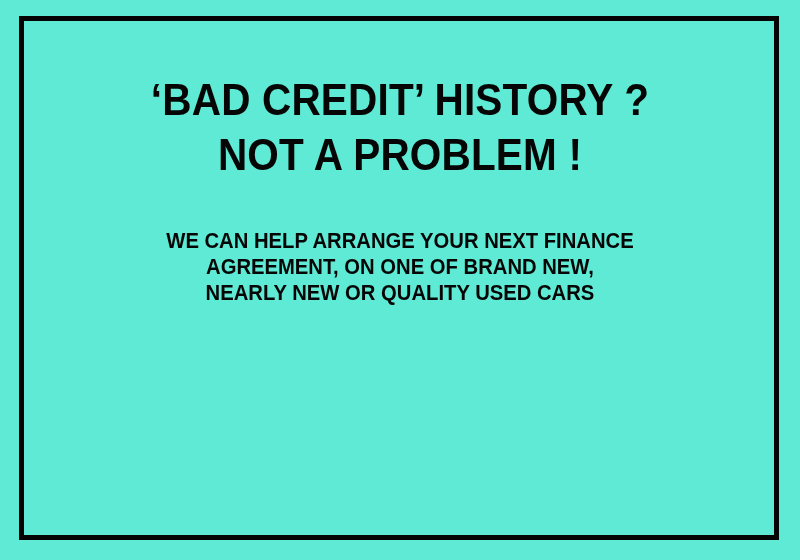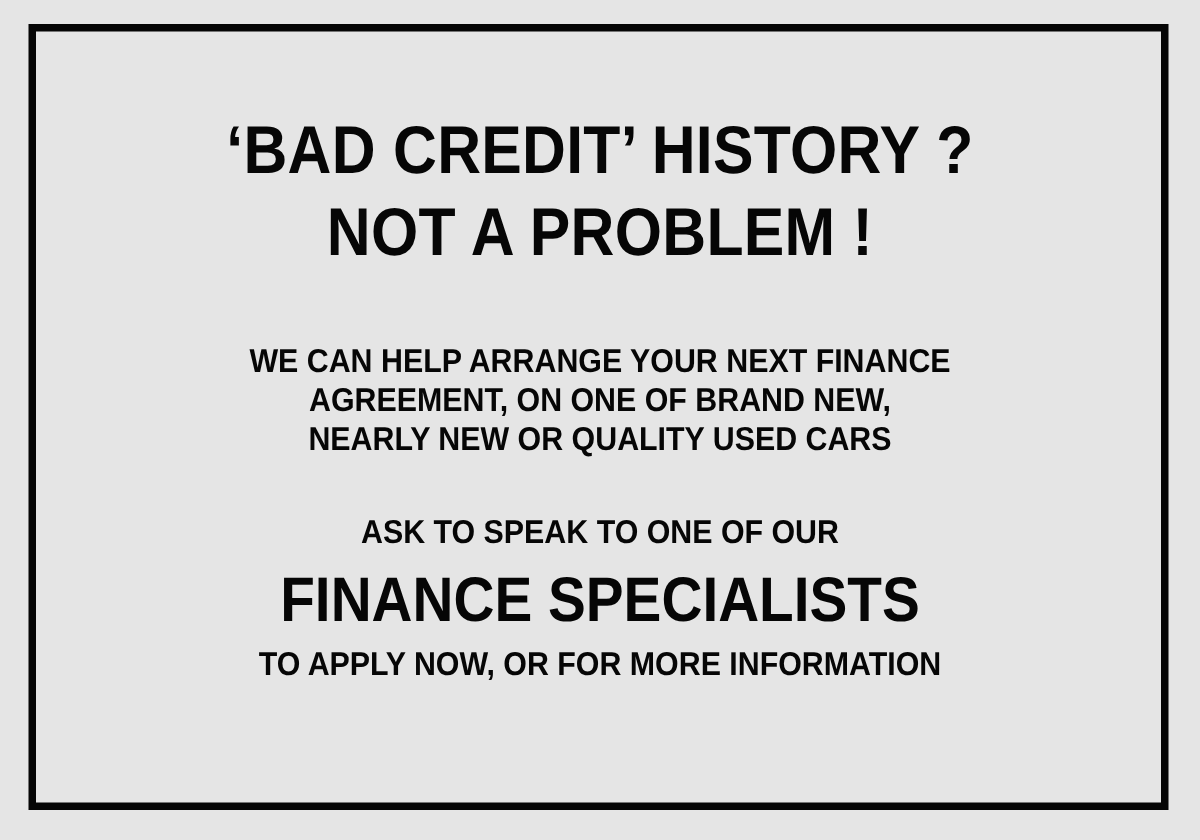--- a/index.html
+++ b/index.html
@@ -10,21 +10,21 @@
     width: 800px;
     height: 560px;
     overflow: hidden;
     font-family: "Liberation Sans", sans-serif;
   }
 
   #poster {
     position: relative;
     width: 800px;
     height: 560px;
-    background: #e5e5e5;
+    background: #5eead4;
     box-sizing: border-box;
   }
 
   #poster-frame {
     position: absolute;
     left: 19px;
     top: 16px;
     width: 760px;
     height: 524px;
     border: 5px solid #050505;
@@ -111,20 +111,15 @@
       <div class="headline">‘BAD CREDIT’ HISTORY ?</div>
       <div class="headline">NOT A PROBLEM !</div>
     </div>
 
     <div class="paragraph-block">
       <div class="body-line">WE CAN HELP ARRANGE YOUR NEXT FINANCE</div>
       <div class="body-line">AGREEMENT, ON ONE OF BRAND NEW,</div>
       <div class="body-line">NEARLY NEW OR QUALITY USED CARS</div>
     </div>
 
-    <div class="cta-block">
-      <div class="body-line">ASK TO SPEAK TO ONE OF OUR</div>
-      <div class="subheadline">FINANCE SPECIALISTS</div>
-      <div class="footer-line">TO APPLY NOW, OR FOR MORE INFORMATION</div>
-    </div>
 
   </div>
 </div>
 
 </body></html>

